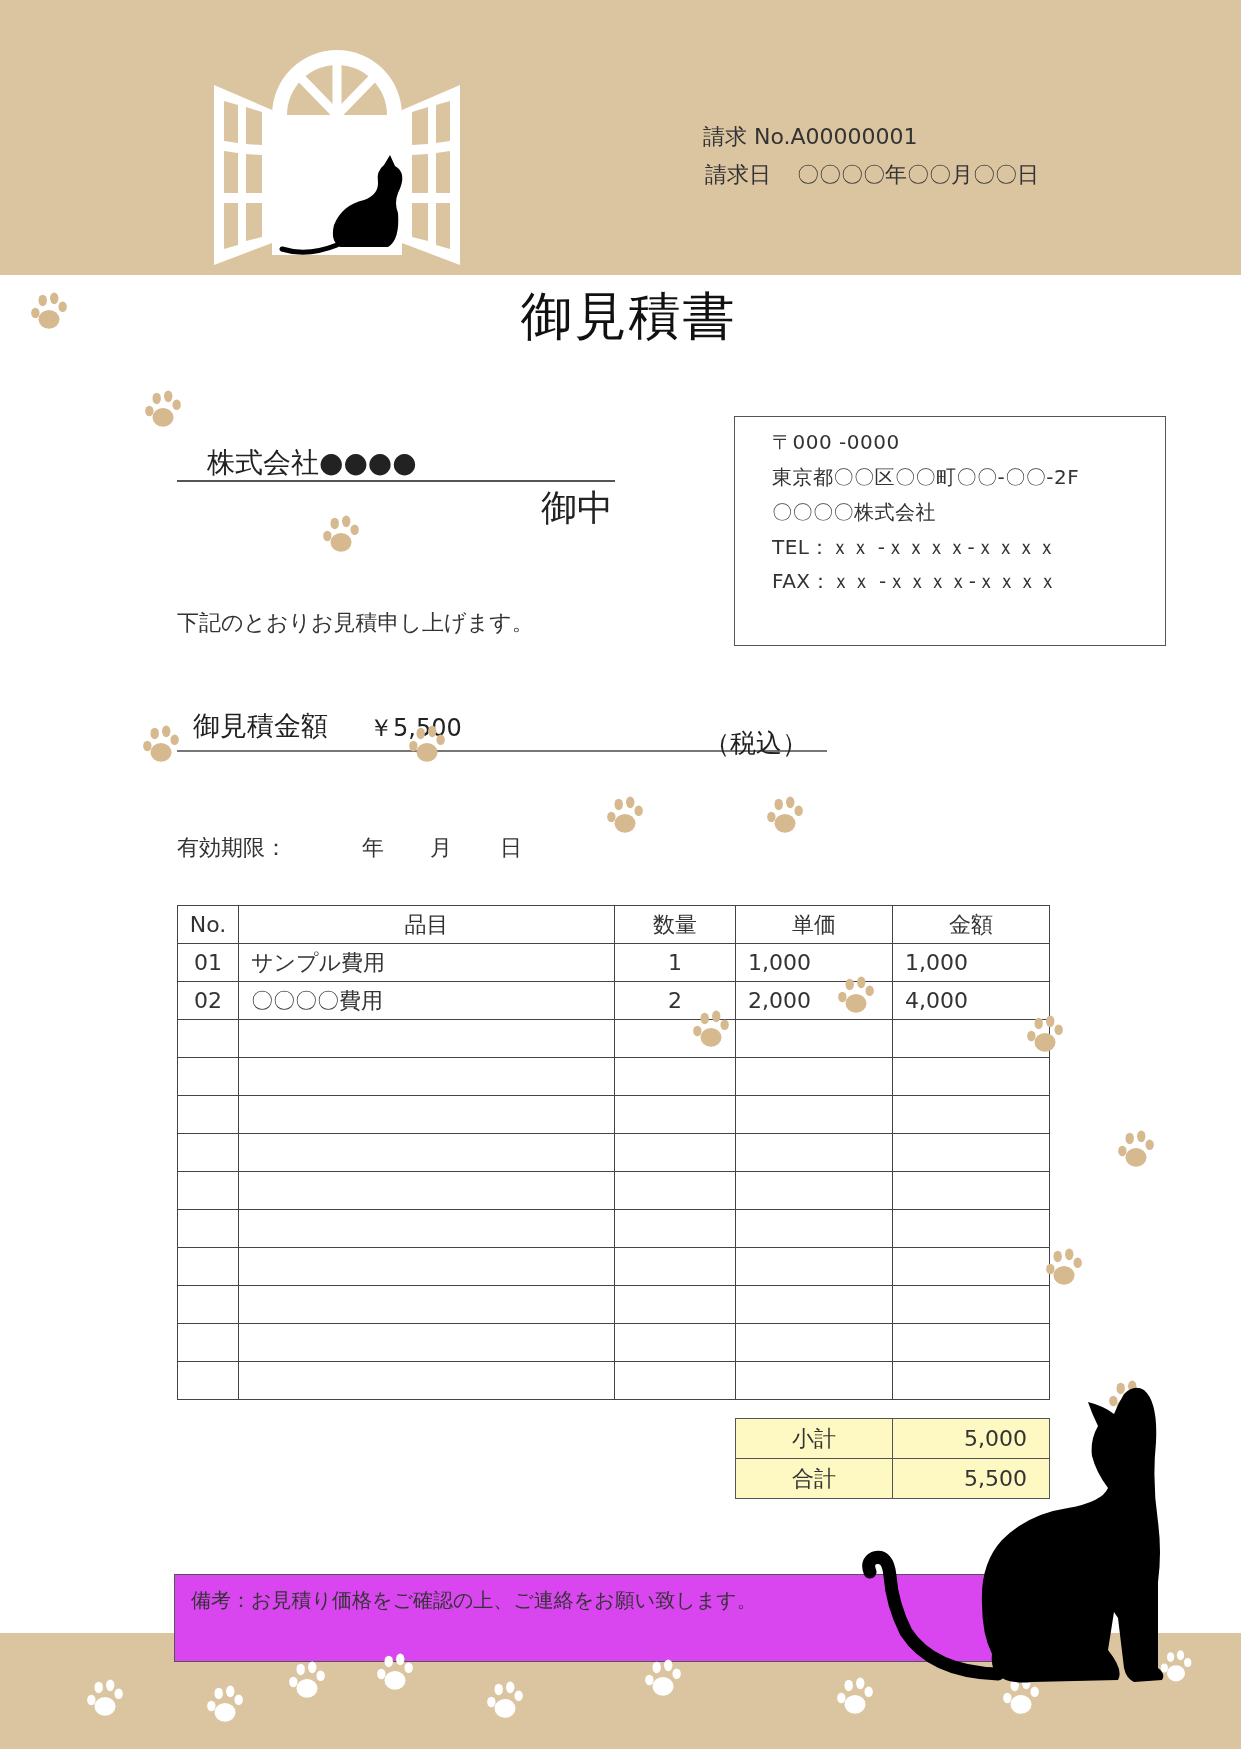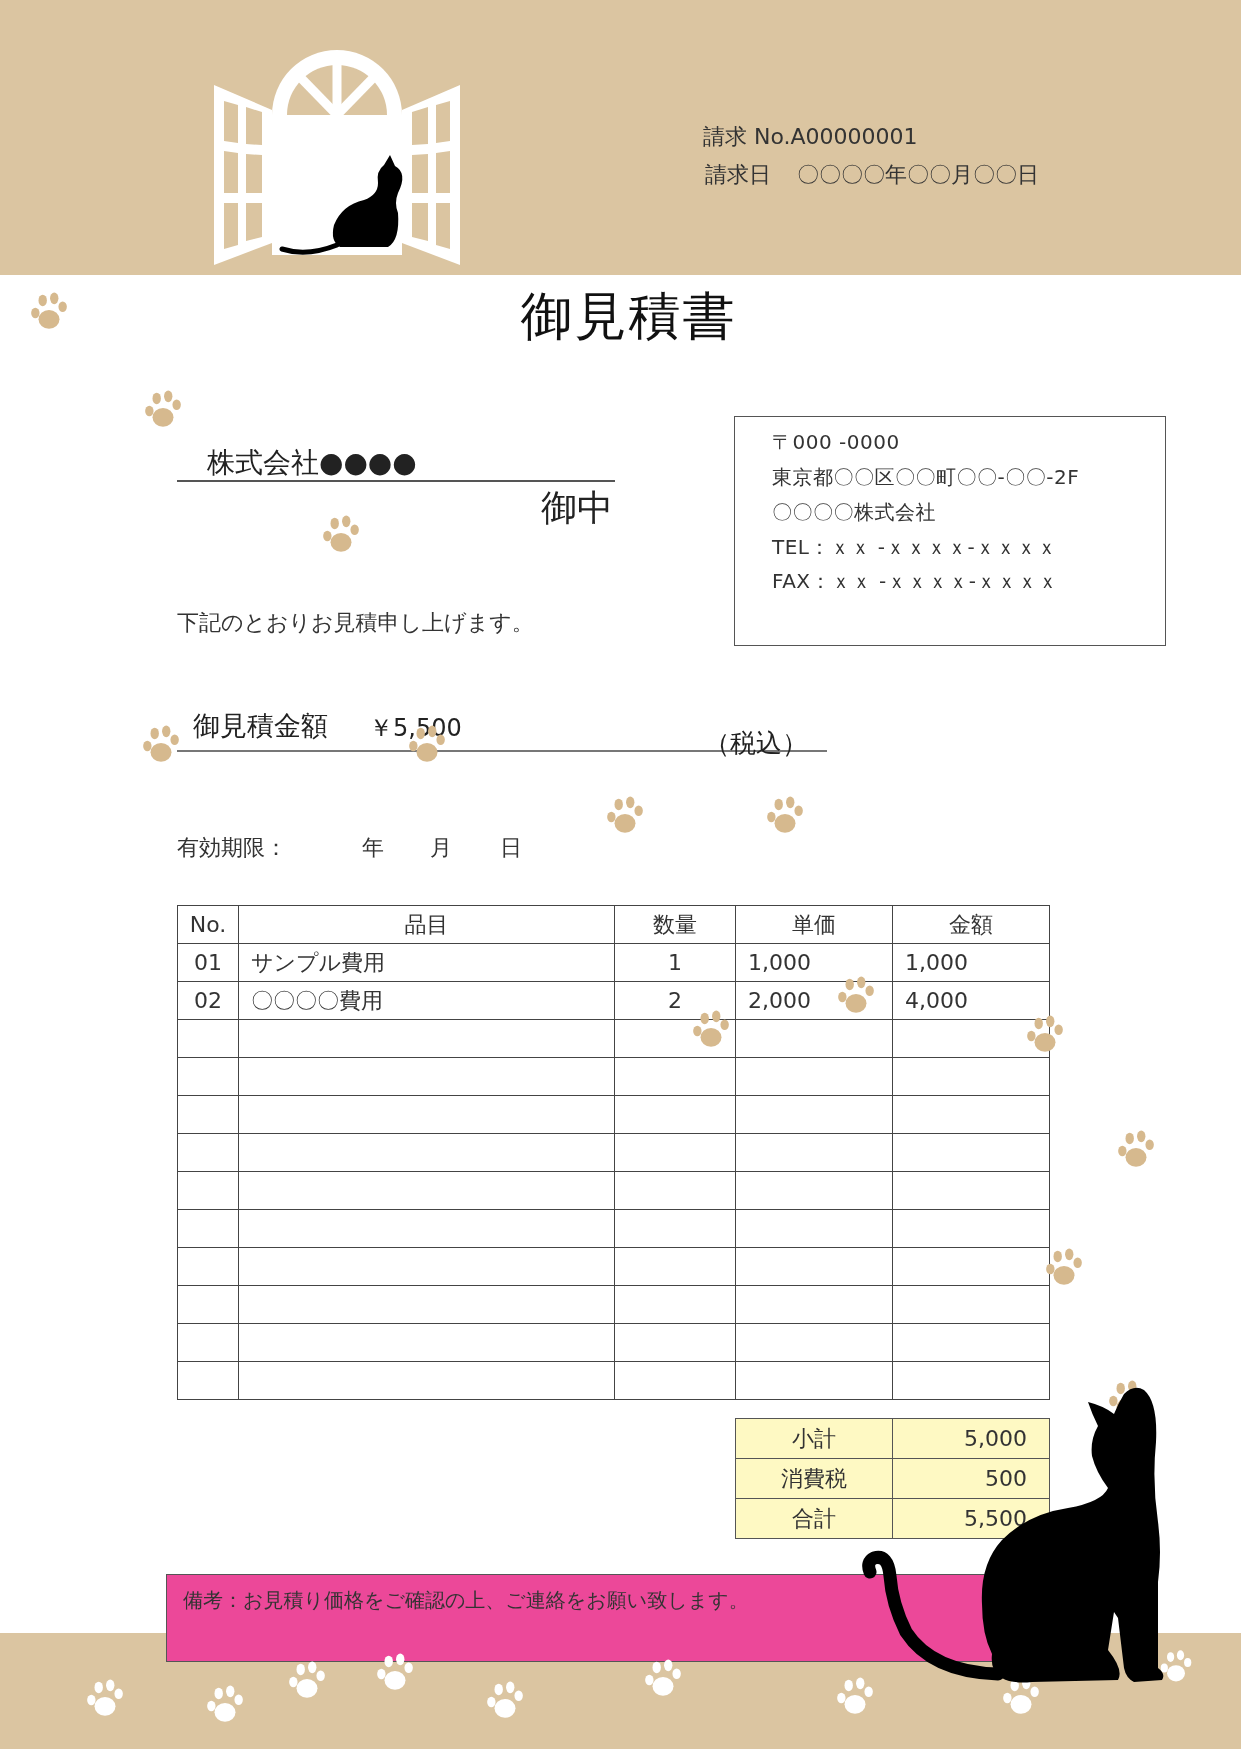--- a/index.html
+++ b/index.html
@@ -25,21 +25,21 @@
   table.items{position:absolute;left:177px;top:905px;border-collapse:collapse;table-layout:fixed;}
   table.items td,table.items th{border:1.5px solid #444;height:37px;font-size:22px;font-weight:normal;color:#333;padding:0 20px 0 12px;white-space:nowrap;}
   table.items th{text-align:center;padding:0;}
   .c-no{text-align:center;padding:0 !important;}
   .c-qty{text-align:center;padding:0 !important;}
   .c-num{text-align:left;}
   table.totals{position:absolute;left:735px;top:1418px;border-collapse:collapse;table-layout:fixed;}
   table.totals td{background:#fef9c3;border:1.5px solid #555;height:37px;font-size:22px;color:#333;}
   table.totals td.lab{text-align:center;}
   table.totals td.val{text-align:right;padding-right:22px;}
-  .remarks{left:166px;top:1574px;width:900px;height:88px;border:1.5px solid #555;background:#ec4899;box-sizing:border-box;}
+  .remarks{left:174px;top:1574px;width:900px;height:88px;border:1.5px solid #555;background:#d946ef;box-sizing:border-box;}
   .remarks-text{left:16px;top:12px;font-size:20px;color:#333;white-space:nowrap;}
   .paw{position:absolute;}
 </style>
 </head>
 <body>
 
 <div class="abs band-top"></div>
 <div class="abs band-bottom"></div>
 
 <svg class="abs" style="left:212px;top:45px" width="250" height="222" viewBox="0 0 250 222">
@@ -221,24 +221,20 @@
 
 <table class="totals">
   <colgroup>
       <col style="width:157px">
       <col style="width:157px">
     </colgroup>
   <tbody>
       <tr>
         <td class="lab">小計</td>
         <td class="val">5,000</td>
-      </tr>
-  <tr>
-        <td class="lab">消費税</td>
-        <td class="val">500</td>
       </tr>
   <tr>
         <td class="lab">合計</td>
         <td class="val">5,500</td>
       </tr>
 </tbody>
   </table>
 
 <div class="abs remarks">
   <div class="abs remarks-text">備考：お見積り価格をご確認の上、ご連絡をお願い致します。</div>

